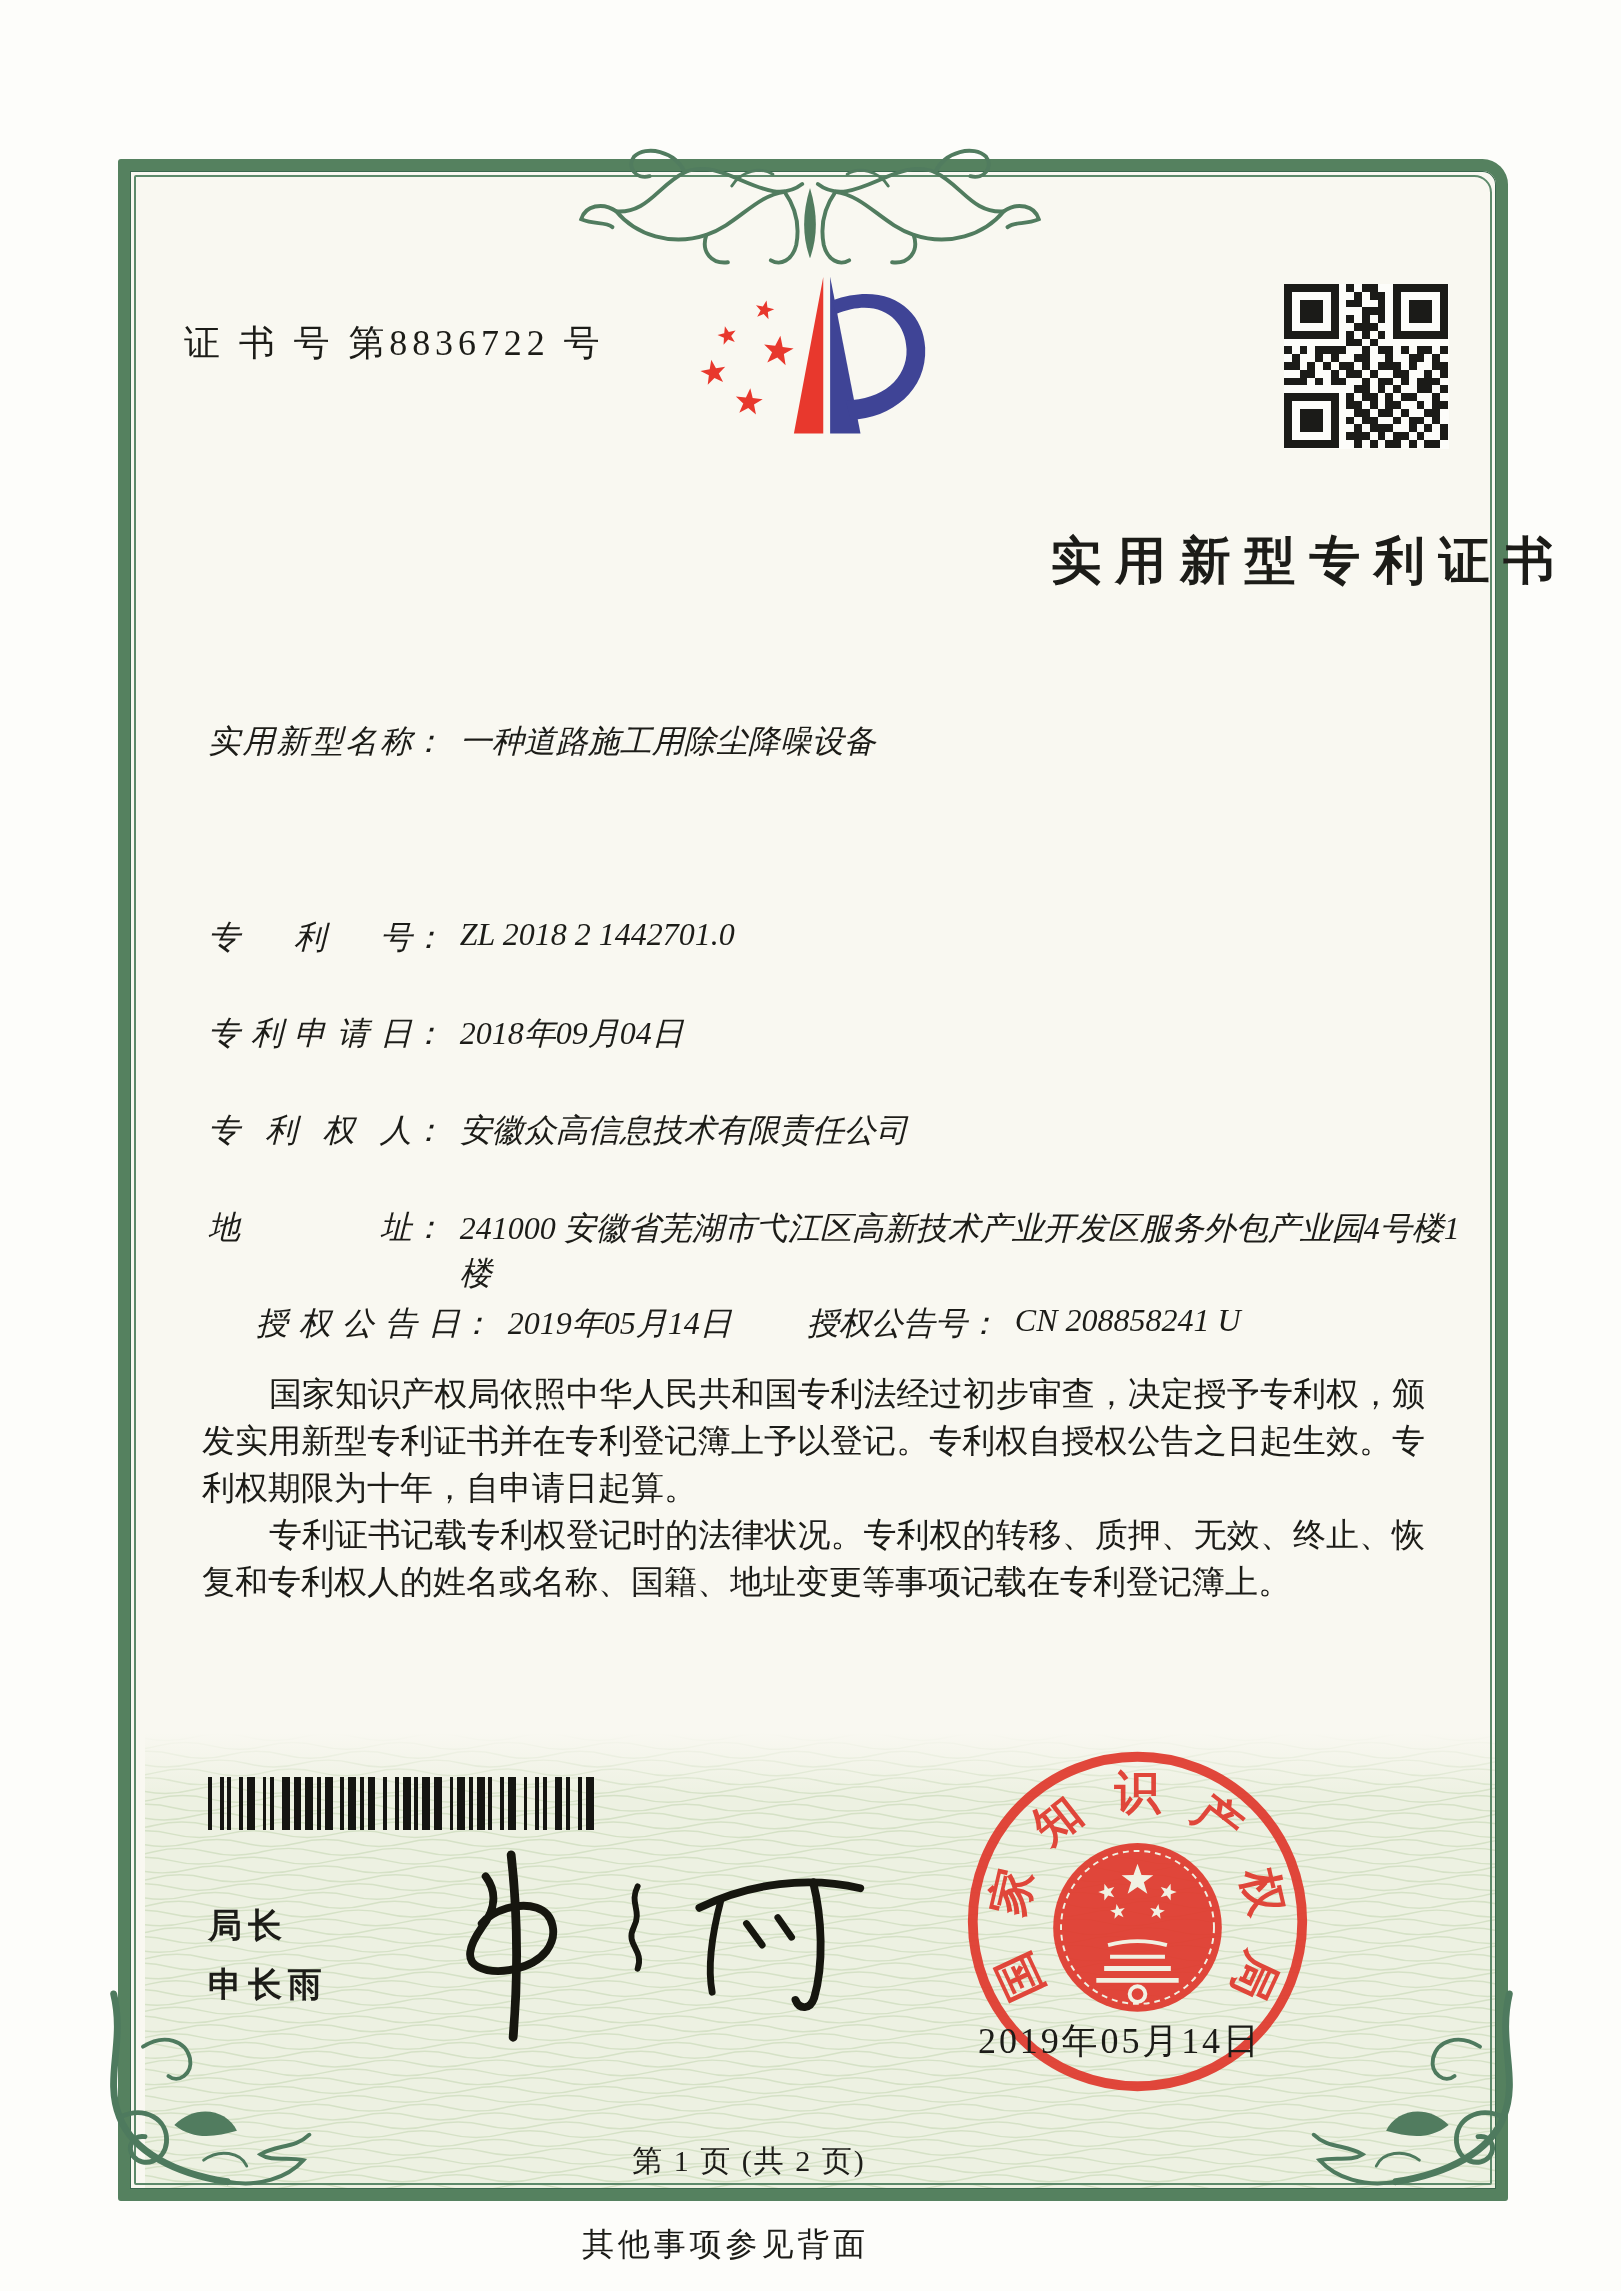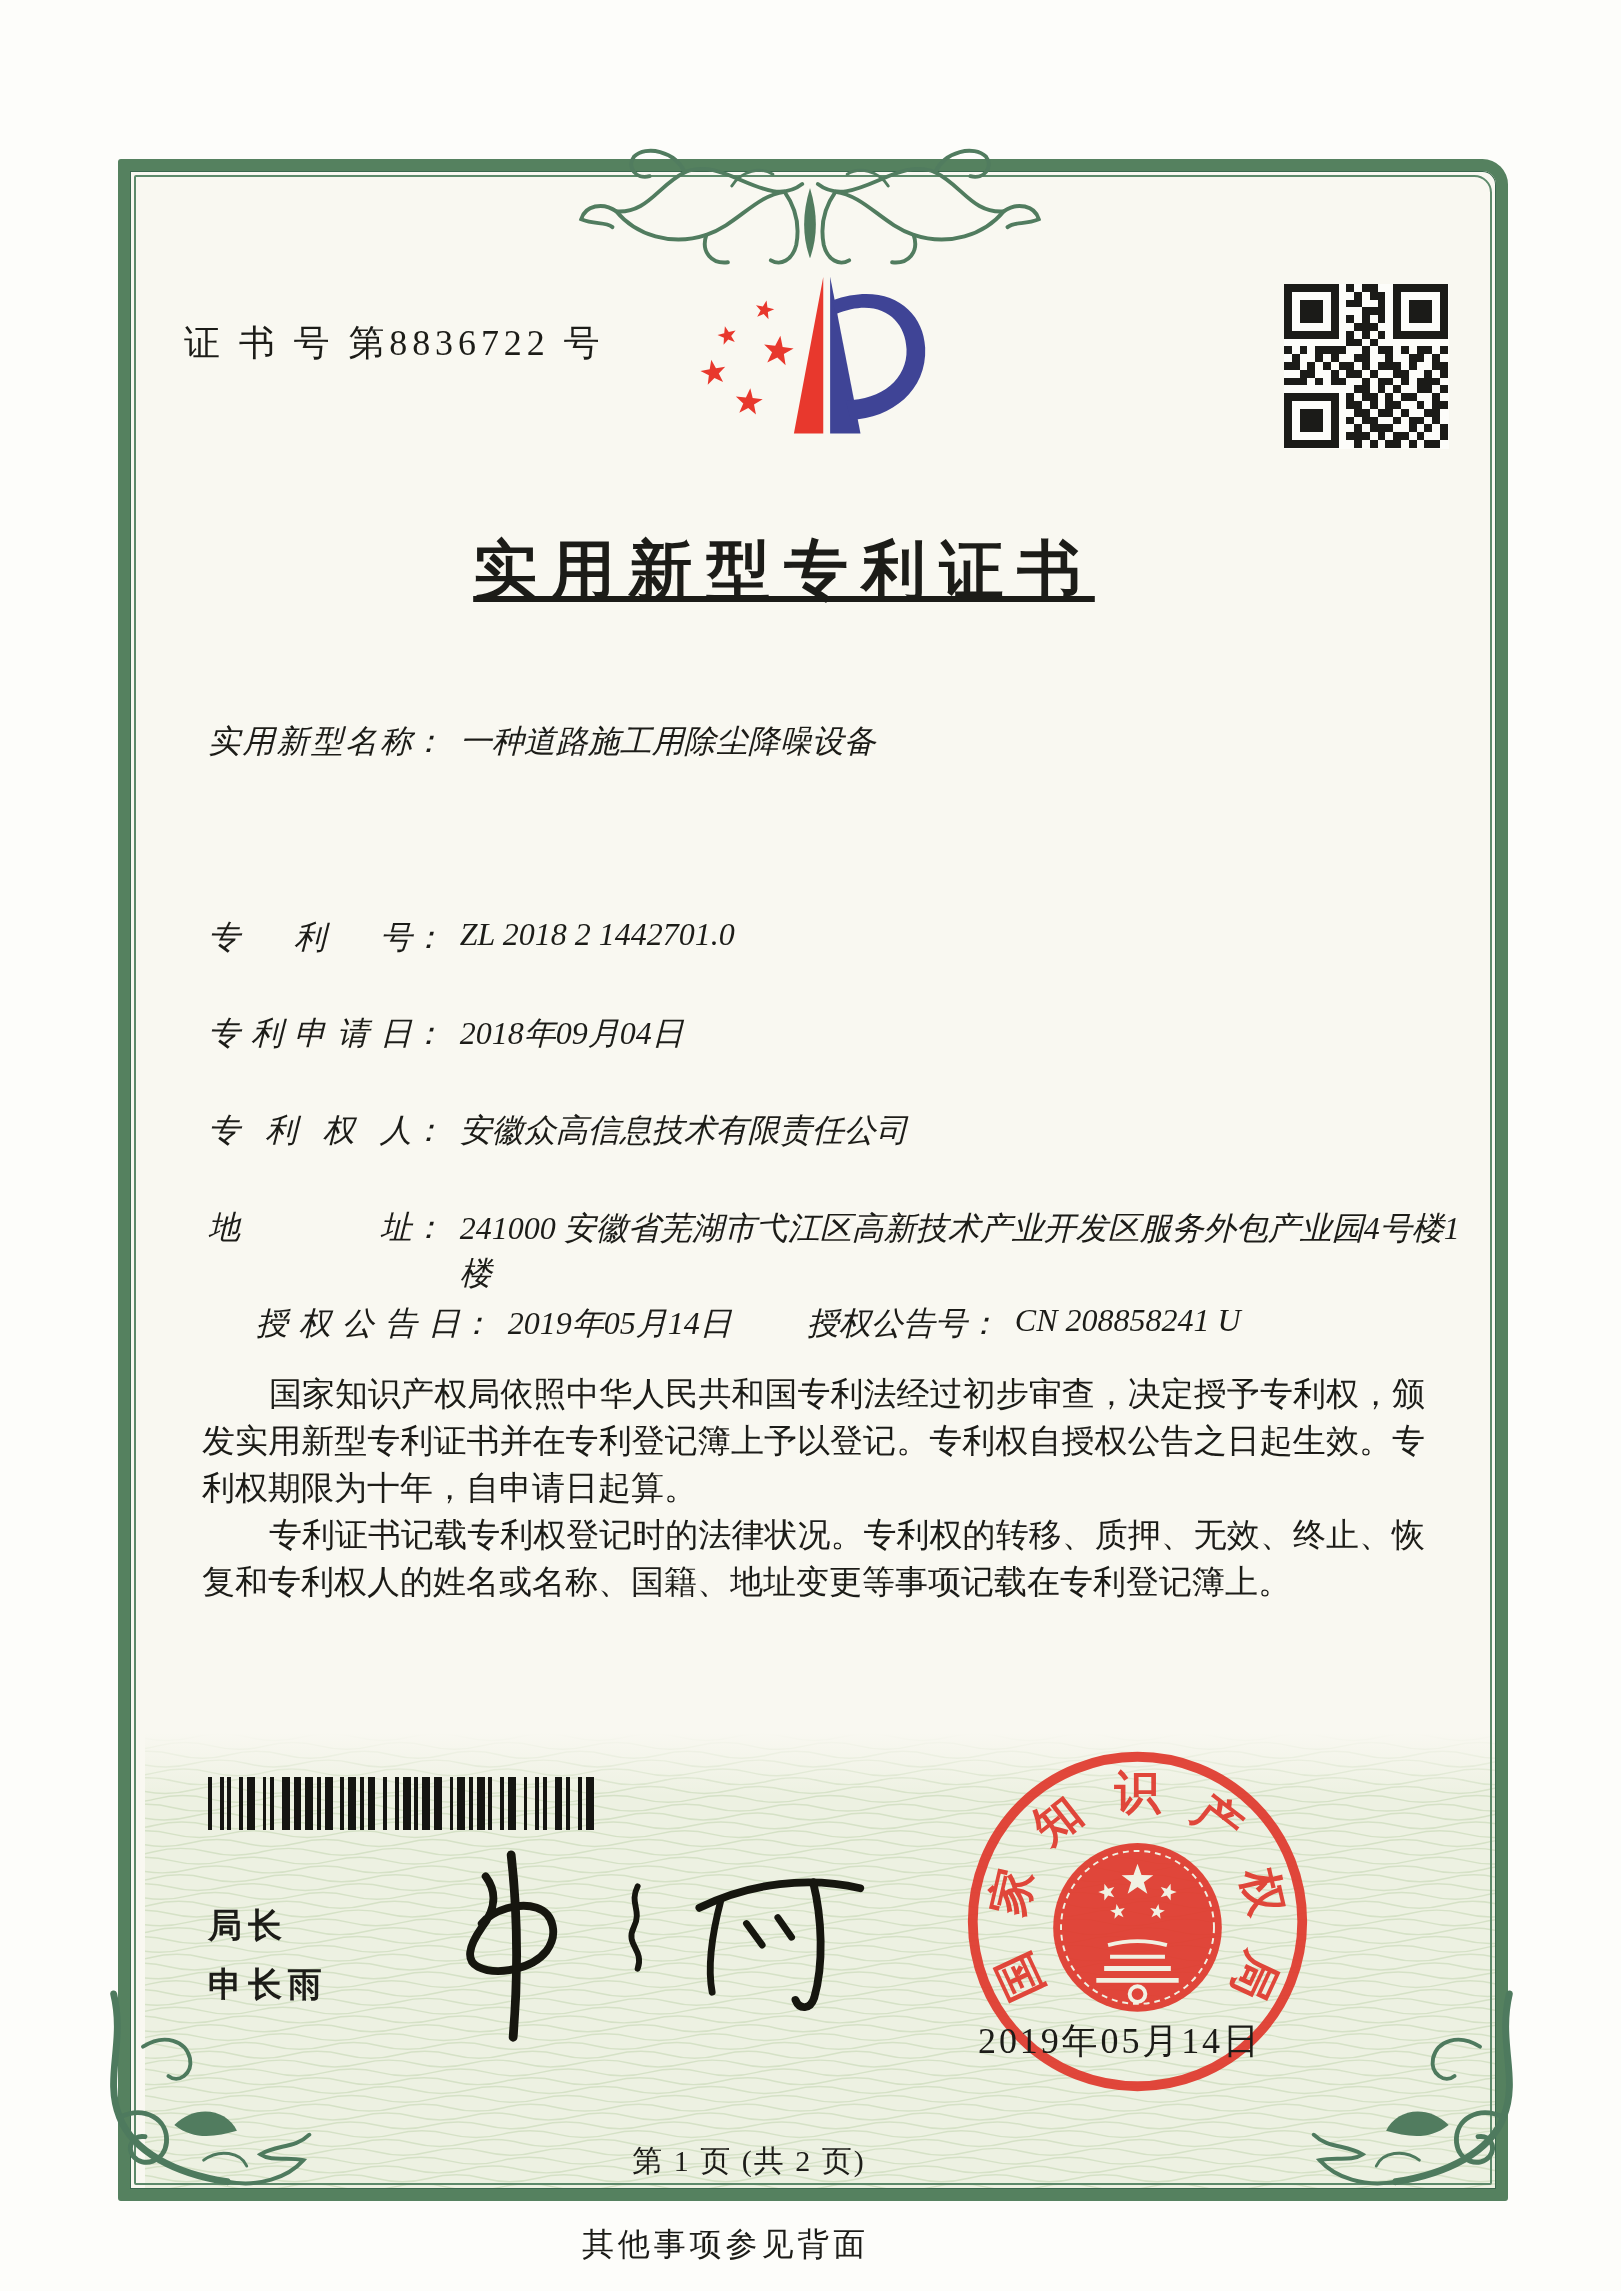--- a/index.html
+++ b/index.html
@@ -16,22 +16,22 @@
              background:linear-gradient(#f9f8f1,rgba(249,248,241,0));}
   
   .frame{left:118px;top:159px;width:1366px;height:2018px;border:12.7px solid #55815f;
          border-radius:2.9px 25.5px 2.9px 2.9px;z-index:2;
          box-shadow:0 0 0 1px #33604600, inset 0 0 0 1px #3a684e;}
   .frame-inner{position:absolute;inset:3.9px;border:2.9px solid #5d8a6b;border-radius:2px 17.6px 2px 2px;}
   .orn{z-index:3;}
   .content{z-index:4;}
   
   .certno{left:184px;top:271px;font-size:36px;letter-spacing:4.9px;white-space:nowrap;margin-top:48px;}
-  .title{left:0;top:527px;width:1568px;text-align:center;font-size:64px;font-weight:bold;
-         letter-spacing:13.7px;white-space:nowrap;text-decoration:underline;}
+  .title{left:0;top:527px;width:1568px;text-align:right;font-size:51px;font-weight:bold;
+         letter-spacing:13.7px;white-space:nowrap;}
   .frow{font-size:32px;left:208px;white-space:nowrap;font-style:italic;}
   .flabel{display:inline-block;width:204px;text-align:justify;text-align-last:justify;
           text-justify:inter-character;vertical-align:top;}
   .fcolon{vertical-align:top;}
   .fvalue{margin-left:7.8px;vertical-align:top;}
   .fvalue.wrap{display:inline-block;width:1010px;white-space:normal;line-height:45px;}
   .grant-label{display:inline-block;width:204px;text-align:justify;text-align-last:justify;vertical-align:top;margin-left:48px;}
   .bodytext{left:202px;top:1371px;width:1223px;font-size:33px;line-height:47px;text-align:justify;z-index:4;}
   .bodytext p{margin:0;text-indent:67px;}
   .signer{left:208px;font-size:34px;font-weight:bold;font-family:"Liberation Sans","DejaVu Sans",sans-serif;

